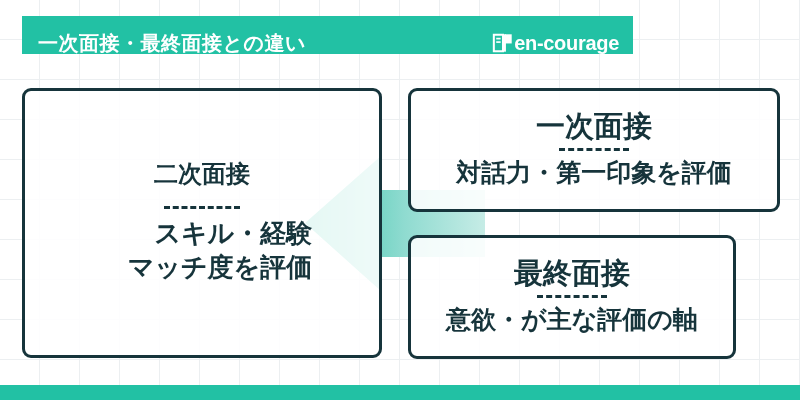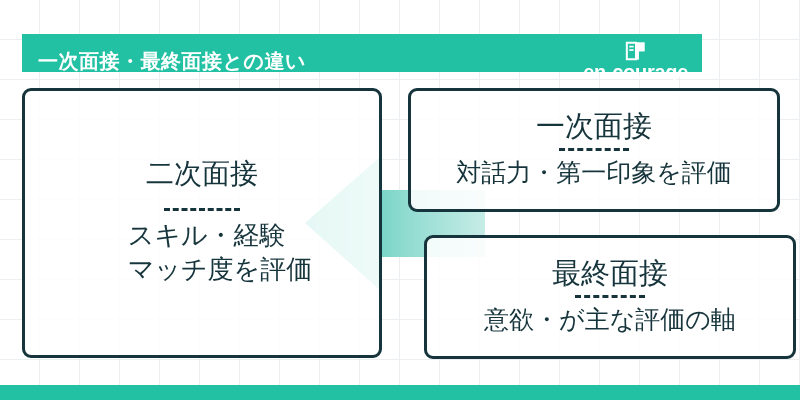--- a/index.html
+++ b/index.html
@@ -24,42 +24,41 @@
       linear-gradient(to bottom, #eceff1 1px, transparent 1px);
     background-size: 40px 40px;
     background-position: -1px -1px;
     overflow: hidden;
   }
 
   
   .header-bar {
     position: absolute;
     left: 22px;
-    top: 34px;
-    width: 680px;
+    top: 16px;
+    width: 611px;
     height: 38px;
     background: #22c1a4;
     display: flex;
     align-items: center;
     justify-content: space-between;
     padding: 16px 14px 0 16px;
     box-sizing: border-box;
   }
   .header-title {
     color: #ffffff;
     font-size: 20px;
     font-weight: bold;
     letter-spacing: 0.5px;
     line-height: 1;
     white-space: nowrap;
   }
   .brand {
     display: flex;
     align-items: center;
-    flex-direction: column;
   }
   .brand-icon {
     display: block;
     width: 22px;
     height: 22px;
   }
   .brand-text {
     color: #ffffff;
     font-size: 20px;
     font-weight: bold;
@@ -98,51 +97,51 @@
     padding: 10px 12px;
   }
   .card-r1 {
     left: 408px;
     top: 88px;
     width: 372px;
     height: 124px;
     padding: 6px 10px;
   }
   .card-r2 {
-    left: 424px;
+    left: 408px;
     top: 235px;
-    width: 372px;
+    width: 328px;
     height: 124px;
     padding: 6px 10px;
   }
 
   .card-title {
     color: #16343b;
-    font-weight: normal;
+    font-weight: bold;
     line-height: 1.1;
     text-align: center;
     white-space: nowrap;
   }
-  .card-left .card-title { font-size: 28px; margin-bottom: 12px; }
+  .card-left .card-title { font-size: 24px; margin-bottom: 12px; }
   .card-r1 .card-title,
   .card-r2 .card-title { font-size: 29px; margin-bottom: 1px; }
 
   .divider {
     border: 0;
     border-top: 3px dashed #16343b;
     margin: 6px 0 7px 0;
   }
   .card-left .divider { width: 76px; }
   .card-r1 .divider,
   .card-r2 .divider { width: 70px; margin: 4px 0 5px 0; }
 
   .card-body {
     color: #16343b;
-    font-weight: normal;
-    text-align: left;
+    font-weight: bold;
+    text-align: right;
     line-height: 1.32;
     white-space: nowrap;
   }
   .card-left .card-body { font-size: 26px; margin-left: 36px; }
   .card-r1 .card-body,
   .card-r2 .card-body { font-size: 25px; }
 
   
   .bottom-strip {
     position: absolute;

